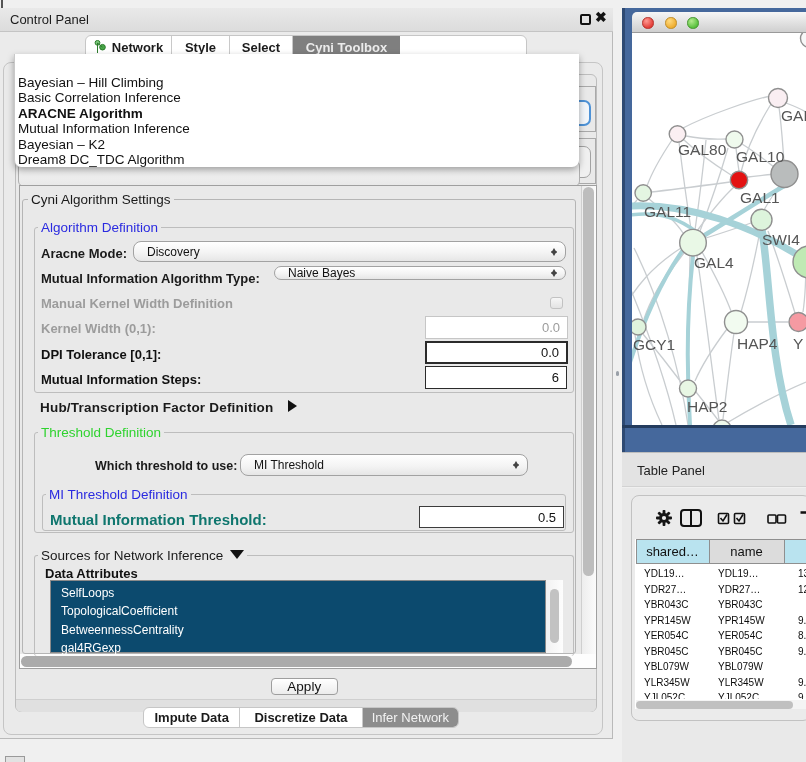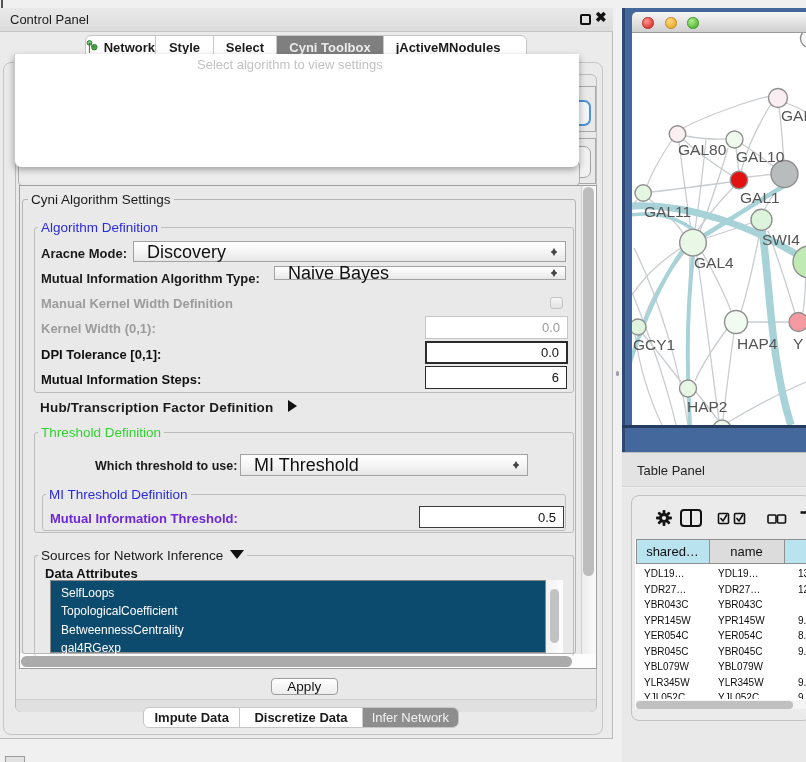--- a/index.html
+++ b/index.html
@@ -1,19 +1,19 @@
 <!DOCTYPE html>
 <html><head><meta charset="utf-8">
 <style>
 *{margin:0;padding:0;box-sizing:border-box}
 html,body{width:806px;height:762px;overflow:hidden}
 body{font-family:"Liberation Sans",sans-serif;background:#f0f0f0;position:relative}
 .a{position:absolute}
 .b{font-weight:bold}
-.combo{position:absolute;border:1px solid #a2a2a2;border-radius:0;background:linear-gradient(#ffffff,#f4f4f4 55%,#e6e6e6);font-size:18px;color:#111}
+.combo{position:absolute;border:1px solid #a2a2a2;border-radius:8px;background:linear-gradient(#ffffff,#f4f4f4 55%,#e6e6e6);font-size:12px;color:#111}
 .combo .tx{position:absolute;left:13px;top:50%;transform:translateY(-50%)}
 .arr{position:absolute;right:6px;top:50%;width:9px;height:14px;transform:translateY(-50%)}
 .arr:before{content:"";position:absolute;left:1px;top:0;border:3.5px solid transparent;border-bottom:5px solid #444}
 .arr:after{content:"";position:absolute;left:1px;bottom:0;border:3.5px solid transparent;border-top:5px solid #444}
 .fld{position:absolute;background:#fff;font-size:13px;color:#111;text-align:right;padding:0 7px;display:flex;align-items:center;justify-content:flex-end}
 .gbox{position:absolute;border:1px solid #bdbdbd;border-radius:3px}
 .gtit{position:absolute;top:-8px;left:3px;background:#e9e9e9;padding:0 3px;font-size:13.5px;white-space:nowrap}
 .seg{position:absolute;display:flex;background:#fff;border:1px solid #c6c6c6;border-radius:6px;overflow:hidden;font-size:13px;font-weight:bold;color:#1b1b1b}
 .seg>div{display:flex;align-items:center;justify-content:center;border-right:1px solid #c9c9c9}
 .seg>div:last-child{border-right:none}
@@ -23,30 +23,29 @@
 <div class="a" style="left:1px;top:0;width:2px;height:10px;background:#555"></div>
 
 <div class="a" style="left:0;top:8px;width:613px;height:731px;background:#ebebeb;border:1px solid #b9b9b9;border-left:none"></div>
 <div class="a" style="left:0;top:8px;width:613px;height:24px;background:linear-gradient(#e9e9e9,#dcdcdc);border-bottom:1px solid #c4c4c4"></div>
 <div class="a" style="left:10px;top:12px;font-size:13px;color:#1c1c1c">Control Panel</div>
 
 <div class="a" style="left:580px;top:14px;width:11px;height:11px;border:2px solid #111;border-radius:2px"></div>
 <div class="a" style="left:595px;top:9px;font-size:14px;font-weight:bold;color:#111">✖</div>
 
 <div class="seg" style="left:85px;top:35px;width:442px;height:25px">
- <div style="width:70px">
+ <div style="width:86px">
   <svg width="13" height="15" viewBox="0 0 13 15" style="margin-right:5px">
    <circle cx="3.5" cy="2.8" r="2.4" fill="#7dc87d" stroke="#2d7d2d"></circle>
    <circle cx="8.5" cy="7.2" r="2.8" fill="#49a649" stroke="#2d7d2d"></circle>
    <path d="M3.5 3 L8.5 7.2 M3.5 3 L3.5 13" stroke="#2d7d2d" stroke-width="1" fill="none"></path>
   </svg>Network</div>
  <div style="width:58px">Style</div>
  <div style="width:63px">Select</div>
  <div style="width:107px;background:#7f7f7f;color:#ececec">Cyni Toolbox</div>
- <div style="width:128px">jActiveMNodules</div>
 </div>
 
 <div class="a" style="left:3px;top:62px;width:600px;height:673px;background:#eaeaea;border:1px solid #c5c5c5;border-radius:8px"></div>
 
 <div class="a" style="left:15px;top:74px;width:582px;height:638px;background:#e9e9e9;border:1px solid #bdbdbd;border-radius:6px"></div>
 
 <div class="a" style="left:560px;top:86px;width:36px;height:46px;border:1px solid #a9a9a9;background:#e9e9e9"></div>
 <div class="a" style="left:566px;top:100px;width:25px;height:26px;border:2.5px solid #4e92d6;border-radius:7px;background:#f2f6fa"></div>
 <div class="a" style="left:560px;top:138px;width:36px;height:46px;border:1px solid #a9a9a9;background:#e9e9e9"></div>
 <div class="a" style="left:552px;top:146px;width:39px;height:32px;border:1.5px solid #a2a2a2;border-radius:7px;background:#f0f0f0"></div>
@@ -94,21 +93,21 @@
  <div class="gtit" style="color:#2fd32f">Threshold Definition</div>
 </div>
 <div class="a b" style="left:95px;top:458.5px;font-size:12.5px;color:#1a1a1a">Which threshold to use:</div>
 <div class="combo" style="left:240px;top:454px;width:288px;height:22px">
     <span class="tx">MI Threshold</span>
     <span class="arr"></span>
   </div>
 <div class="gbox" style="left:42px;top:494px;width:524px;height:37px">
  <div class="gtit" style="color:#2a2ae0">MI Threshold Definition</div>
 </div>
-<div class="a b" style="left:50px;top:511px;font-size:13px;color:#6d28d9">Mutual Information Threshold:</div>
+<div class="a b" style="left:50px;top:511px;font-size:15px;color:#0f766e">Mutual Information Threshold:</div>
 <div class="fld" style="left:419px;top:506px;width:145px;height:22px;border:1px solid #3c3c3c">0.5</div>
 
 <div class="gbox" style="left:34px;top:555px;width:540px;height:101px;border-bottom:none">
  <div class="gtit" style="color:#1a1a1a">Sources for Network Inference <span style="display:inline-block;width:0;height:0;border:7px solid transparent;border-top:9px solid #111;vertical-align:-6px;margin-left:3px"></span></div>
 </div>
 <div class="a b" style="left:45px;top:566px;font-size:13px;color:#111">Data Attributes</div>
 <div class="a" style="left:50px;top:580px;width:496px;height:72.5px;background:#0c4a6e;border:1px solid #8a8a8a;color:#fff;font-size:12px">
  <div style="padding:2.5px 0 0 10px;line-height:18.5px">SelfLoops<br>TopologicalCoefficient<br>BetweennessCentrality<br>gal4RGexp</div>
 </div>
 <div class="a" style="left:546px;top:580px;width:17px;height:72.5px;background:linear-gradient(90deg,#f2f2f2,#fdfdfd)"></div>
@@ -121,21 +120,21 @@
  <div style="width:97px">Impute Data</div>
  <div style="width:123px">Discretize Data</div>
  <div style="width:96px;background:#8d8d8d;color:#f2f2f2;font-weight:normal">Infer Network</div>
 </div>
 
 <div class="a" style="left:615.5px;top:371px;width:3px;height:5px;background:#9aa0a8;border-radius:2px"></div>
 
 <div class="a" style="left:5px;top:756px;width:20px;height:10px;border:1px solid #9a9a9a;background:#e2e2e2"></div>
 
 <div class="a" style="left:14px;top:54px;width:565px;height:113px;background:#fff;border-radius:0 0 7px 7px;box-shadow:0 3px 7px rgba(0,0,0,0.35);border-left:1px solid #c9c9c9;font-size:13.5px;color:#111">
- <div style="position:absolute;left:182px;top:3px;font-size:13px;color:#c2c2c2">Select algorithm to view settings</div>
+ <div style="position:absolute;left:3px;top:21px;line-height:15.4px">Bayesian – Hill Climbing<br>Basic Correlation Inference<br><span class="b">ARACNE Algorithm</span><br>Mutual Information Inference<br>Bayesian – K2<br>Dream8 DC_TDC Algorithm</div>
 </div>
 
 <div class="a" style="left:622px;top:8px;width:184px;height:444px;background:#45689c"></div>
 <div class="a" style="left:622px;top:8px;width:3px;height:444px;background:#2e4a73"></div>
 
 <div class="a" style="left:632px;top:12px;width:174px;height:21px;background:linear-gradient(#f6f6f6,#cfcfcf);border-radius:5px 0 0 0;border-bottom:1px solid #9a9a9a"></div>
 <div class="a" style="left:642px;top:17px;width:11.5px;height:11.5px;border-radius:50%;background:radial-gradient(circle at 35% 30%,#ff9a92,#e3403a 70%);border:0.5px solid #b52b25"></div>
 <div class="a" style="left:665px;top:17px;width:11.5px;height:11.5px;border-radius:50%;background:radial-gradient(circle at 35% 30%,#ffd97e,#efaf33 70%);border:0.5px solid #c08a1e"></div>
 <div class="a" style="left:687px;top:17px;width:11.5px;height:11.5px;border-radius:50%;background:radial-gradient(circle at 35% 30%,#b4eb8e,#5bc13f 70%);border:0.5px solid #3f9427"></div>
 

